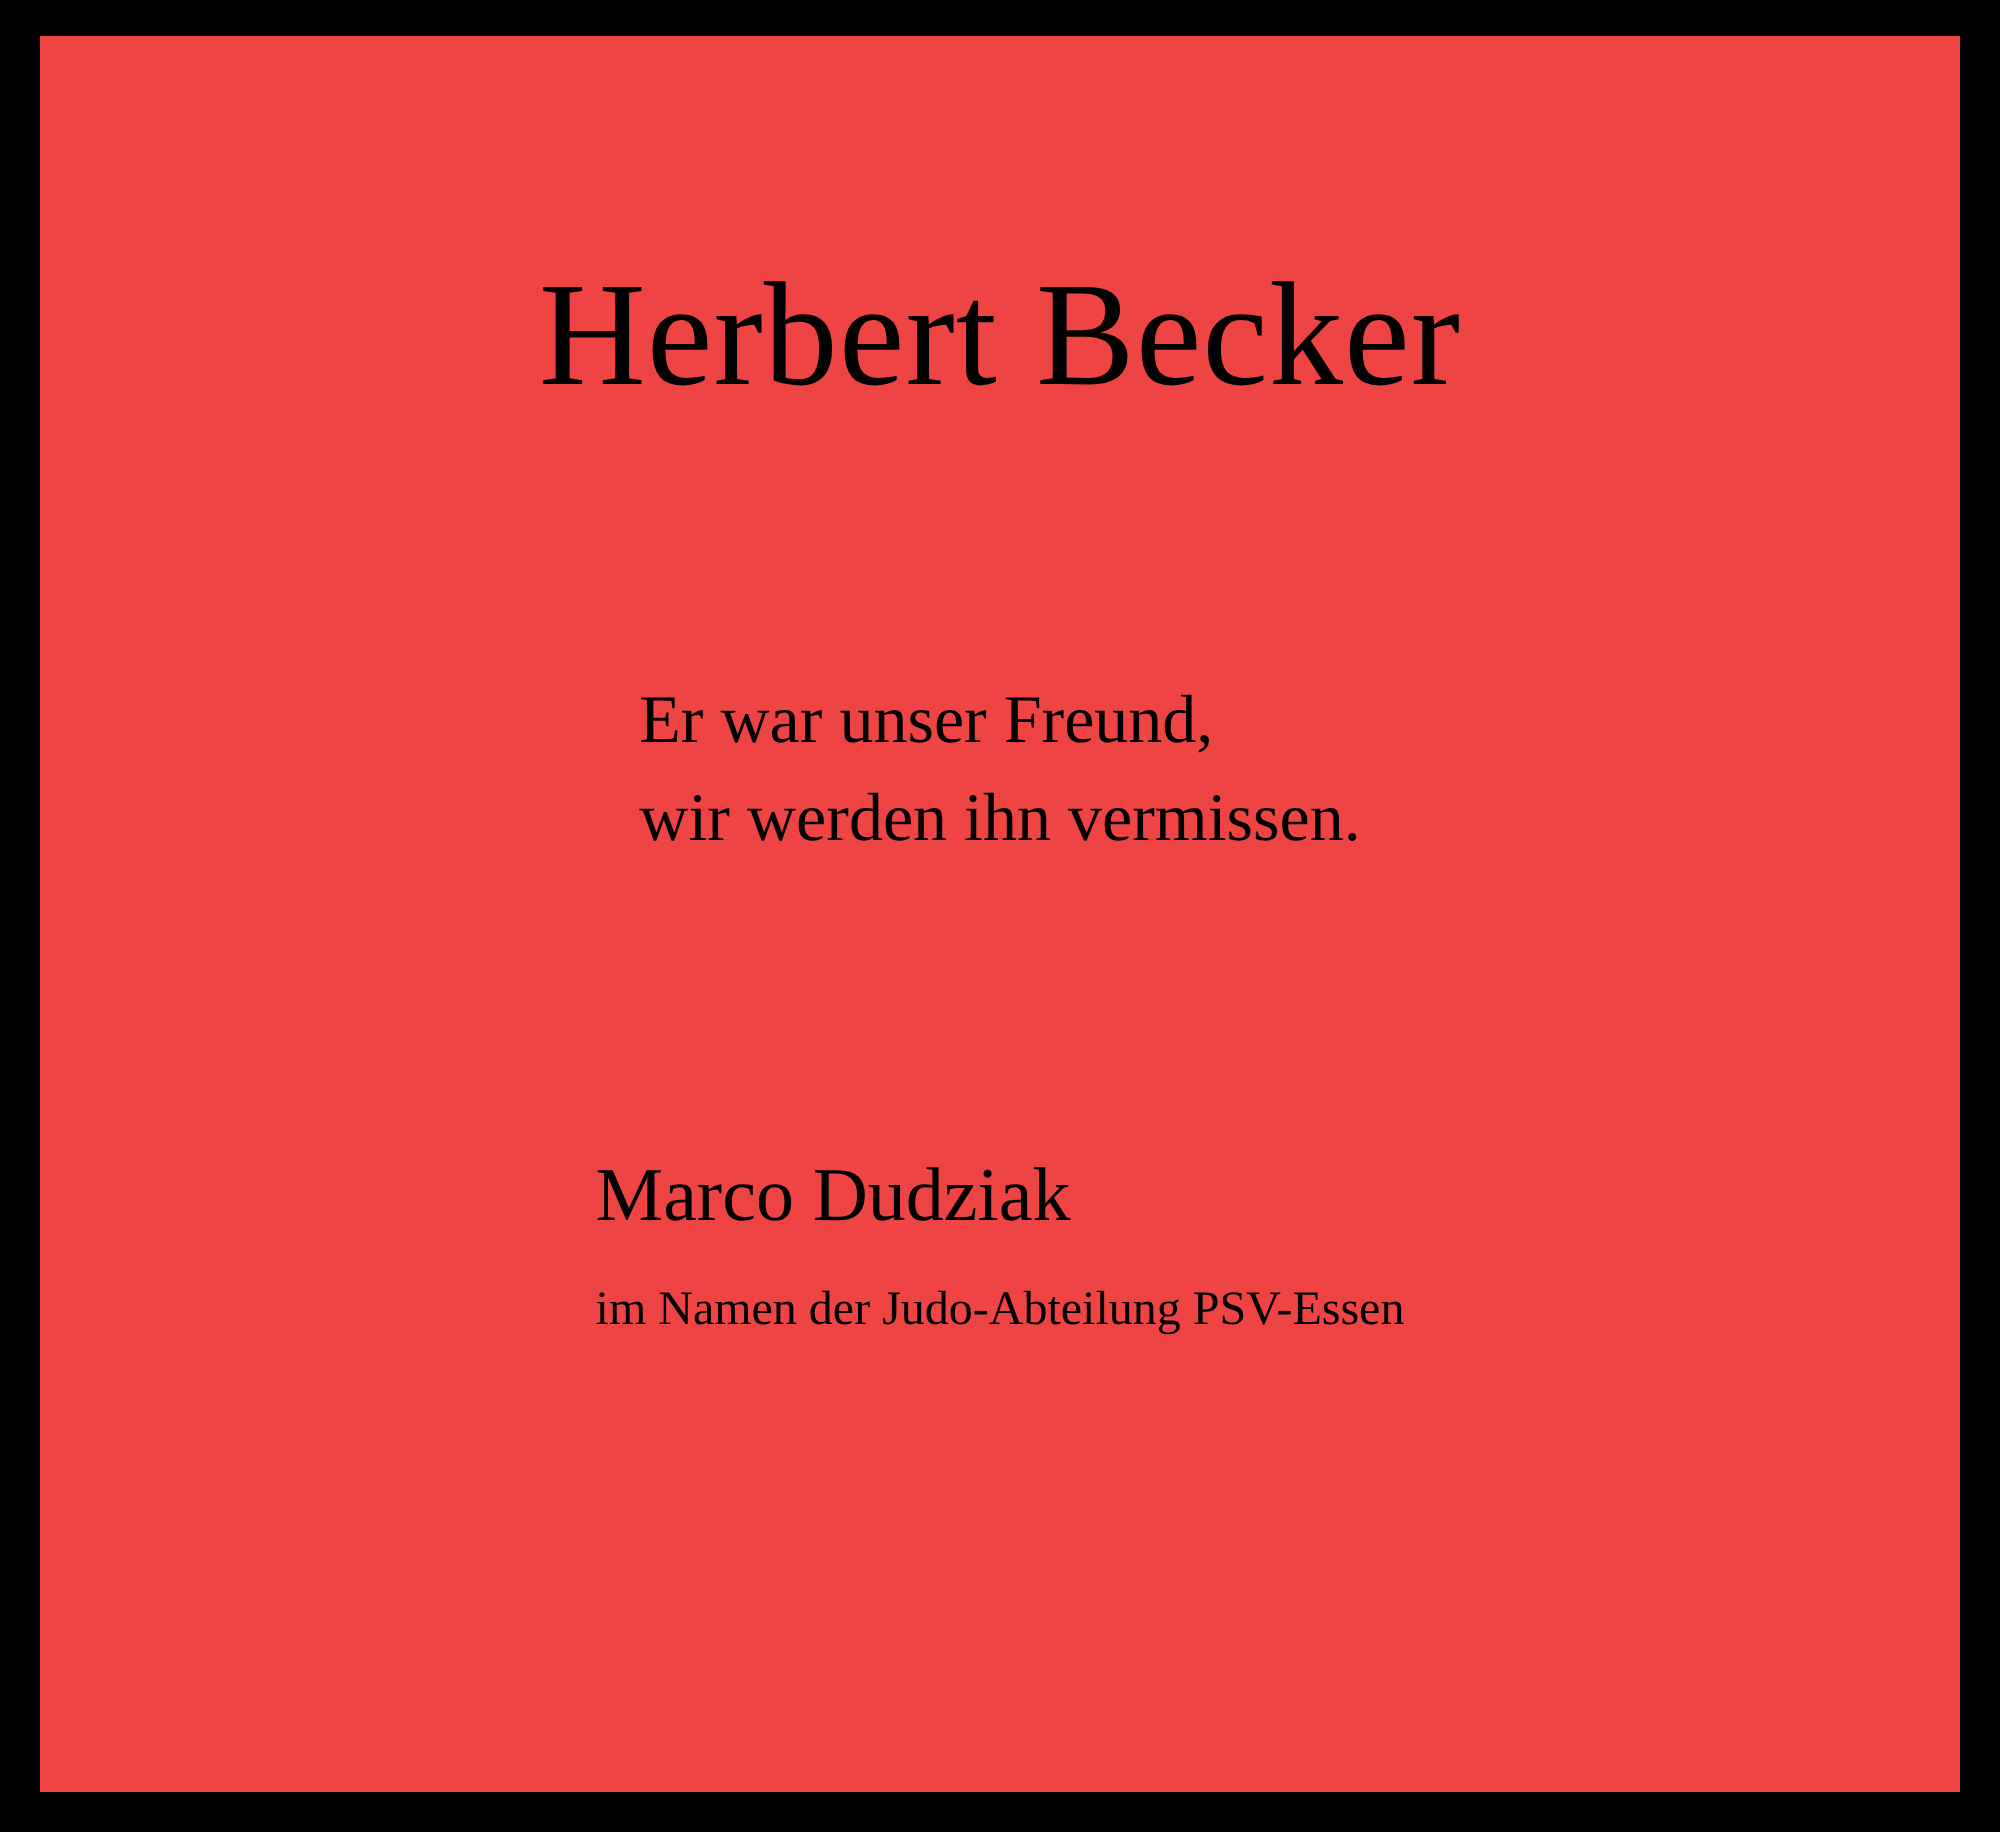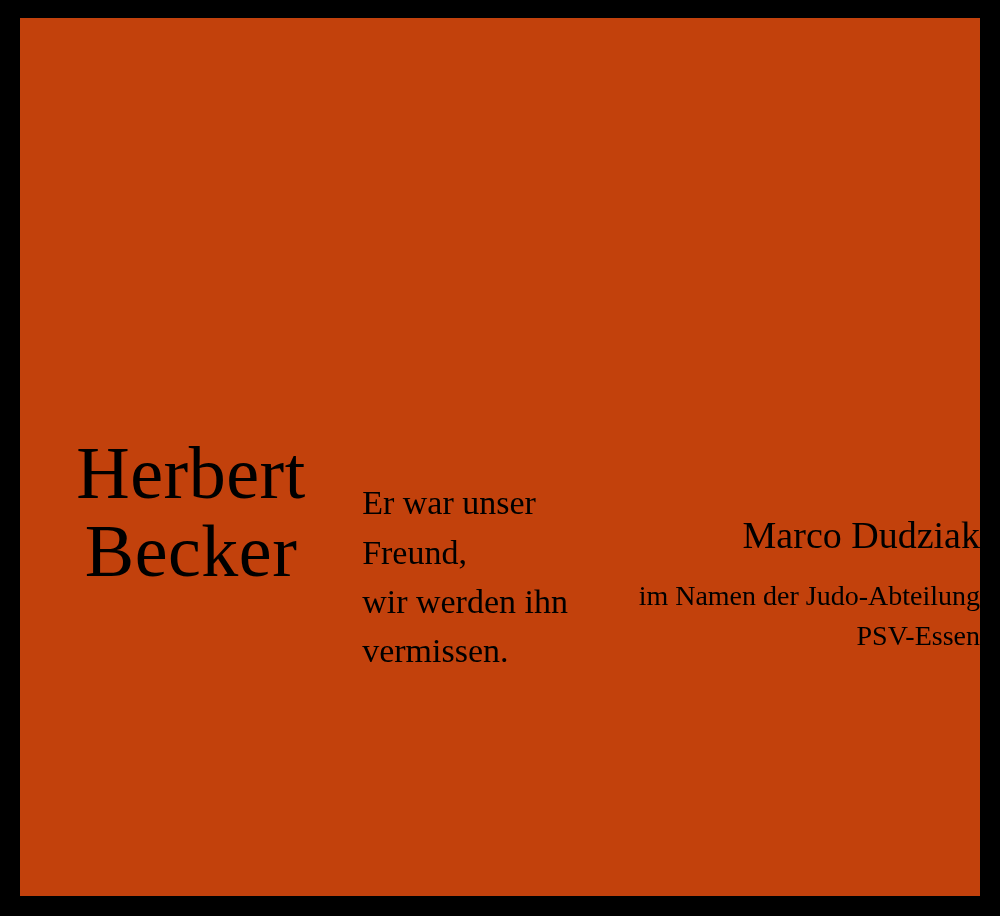--- a/index.html
+++ b/index.html
@@ -18,23 +18,23 @@
     box-sizing: border-box;
     width: 1000px;
     height: 916px;
     background: #000000;
     padding: 18px 20px 20px 20px;
   }
   .card {
     box-sizing: border-box;
     width: 100%;
     height: 100%;
-    background: #c2410c;
+    background: #ef4444;
     display: flex;
-    flex-direction: row;
+    flex-direction: column;
     align-items: center;
     padding-top: 112px;
   }
   .deceased-name {
     font-size: 74px;
     line-height: 1.05;
     font-weight: normal;
     letter-spacing: 0.5px;
     text-align: center;
     margin: 0;
@@ -58,28 +58,28 @@
     margin-top: 128px;
     text-align: left;
     font-size: 34px;
     line-height: 1.45;
   }
   .verse-line {
     display: block;
   }
   .mourners {
     margin-top: 138px;
-    text-align: right;
+    text-align: left;
   }
   .mourner-name {
     font-size: 38px;
     line-height: 1.4;
   }
   .mourner-sub {
-    font-size: 28px;
+    font-size: 24px;
     line-height: 1.4;
     margin-top: 14px;
   }
 </style>
 </head>
 <body>
 
 <div class="obituary">
   <div class="card">
 

